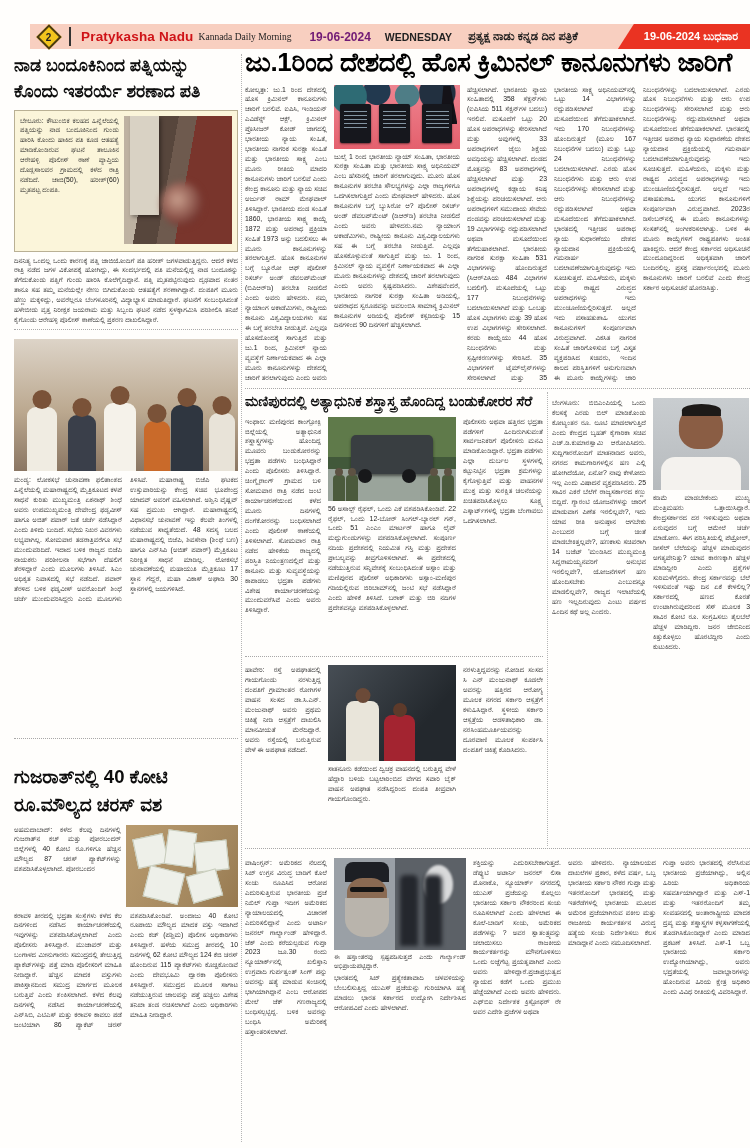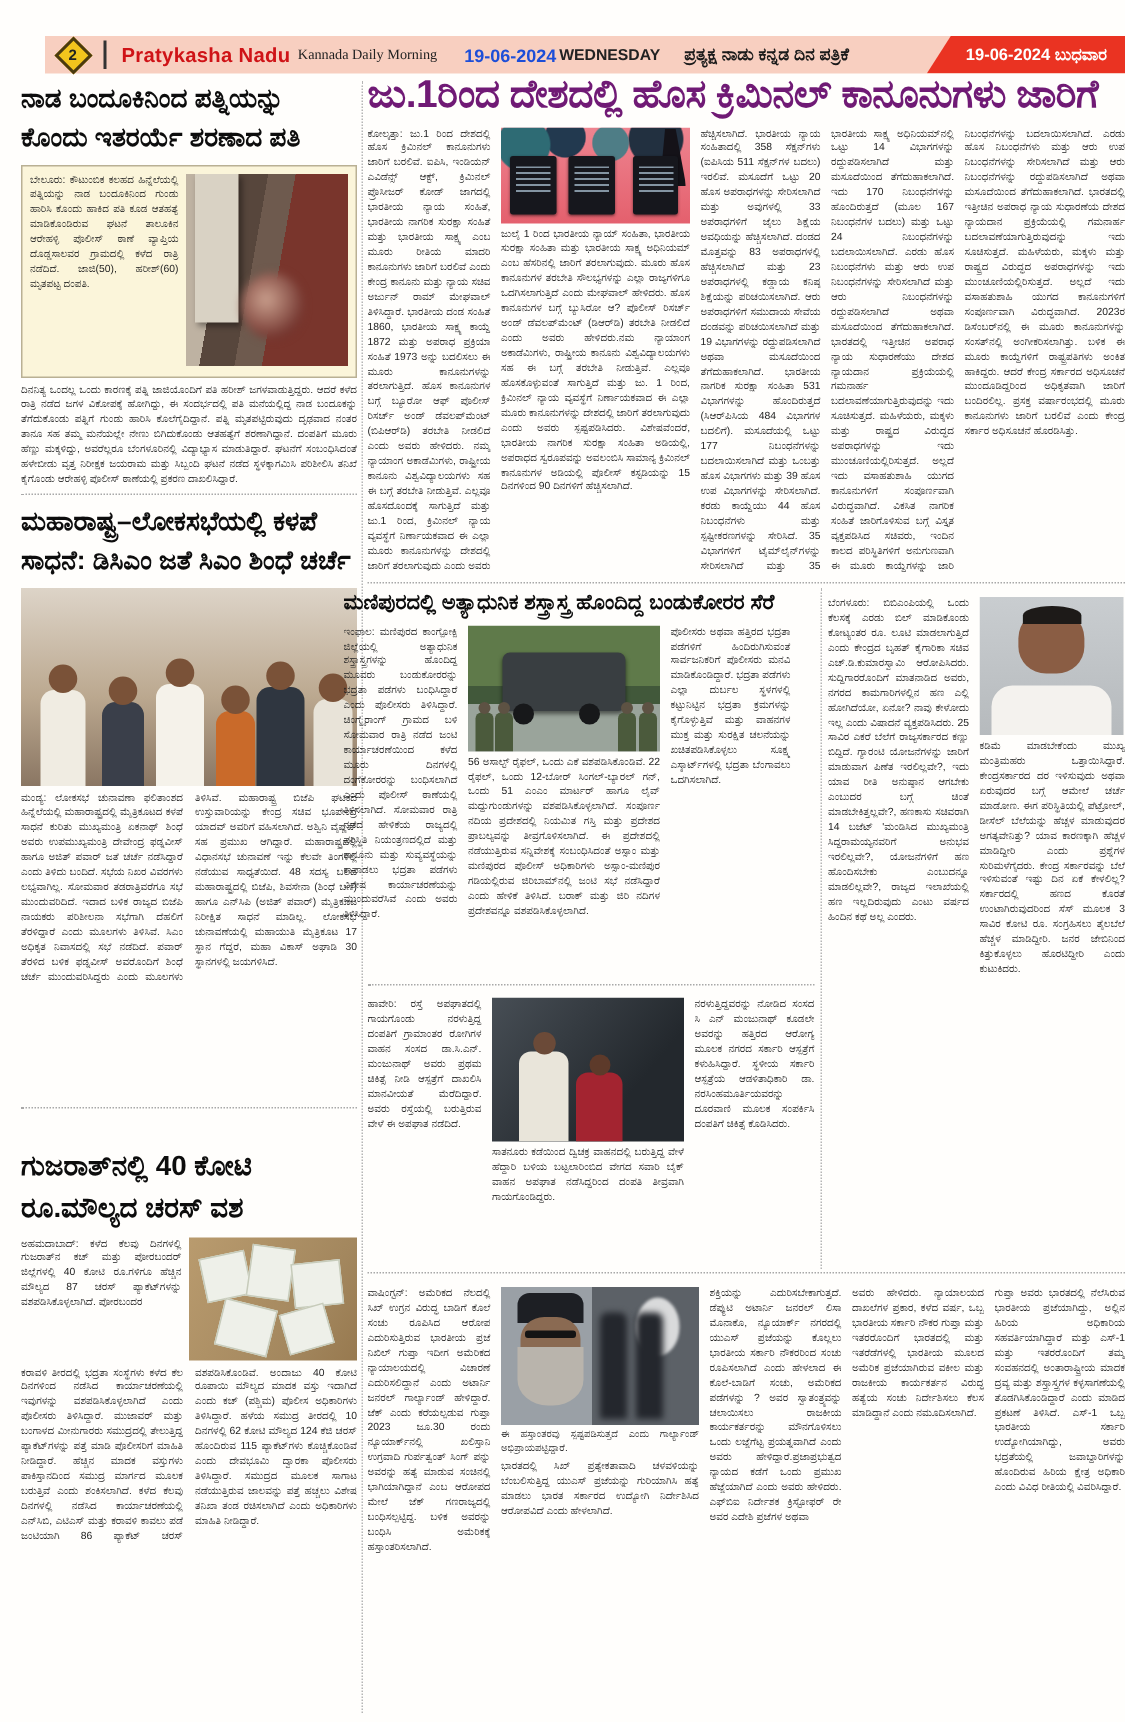--- a/index.html
+++ b/index.html
@@ -9,31 +9,31 @@
 
   
   .band{position:absolute;left:30px;top:24px;right:0;height:25px;background:#f8cfc0;
         display:flex;align-items:center;}
   .diamond{width:14px;height:14px;background:#f2c51d;border:2px solid #4a3a10;
            transform:rotate(45deg);margin:0 11px 0 10px;display:flex;align-items:center;justify-content:center;flex:0 0 auto;}
   .diamond span{transform:rotate(-45deg);font-size:10px;font-weight:bold;color:#222;}
   .band-div{width:2px;height:19px;background:#333;margin-right:10px;flex:0 0 auto;}
   .masthead{color:#cf1317;font-weight:bold;font-size:13.5px;letter-spacing:.2px;margin-right:5px;white-space:nowrap;}
   .masthead-sub{color:#222;font-size:9.5px;margin-right:18px;white-space:nowrap;font-family:Liberation Serif, serif;}
-  .band-date{color:#1d4ed8;font-weight:bold;font-size:12px;margin-right:2px;white-space:nowrap;text-align:center;}
+  .band-date{color:#701a75;font-weight:bold;font-size:12px;margin-right:14px;white-space:nowrap;text-align:center;}
   .band-day{color:#222;font-size:10.5px;font-weight:bold;margin-right:16px;white-space:nowrap;}
   .band-kn{color:#1a1a1a;font-size:11.5px;font-weight:bold;white-space:nowrap;}
   .ribbon{margin-left:auto;height:100%;background:#ea3322;color:#fff;font-weight:bold;
           font-size:11px;display:flex;align-items:center;padding:0 12px 0 26px;
           clip-path:polygon(16px 0,100% 0,100% 100%,0 100%);white-space:nowrap;}
 
   
   .art{position:absolute;overflow:hidden;}
   .hl2{font-size:17.5px;font-weight:bold;color:#0d0d0d;line-height:1.5;margin:0;}
-  .hl-big{font-size:26px;font-weight:bold;color:#701a75;line-height:1.25;margin:0;letter-spacing:-.3px;white-space:nowrap;}
+  .hl-big{font-size:26px;font-weight:bold;color:#000000;line-height:1.25;margin:0;letter-spacing:-.3px;white-space:nowrap;}
   .hl3{font-size:14px;font-weight:bold;color:#0d0d0d;line-height:1.4;margin:0;white-space:nowrap;}
   .hl4{font-size:15.5px;font-weight:bold;color:#0d0d0d;line-height:1.55;margin:0;}
   .hl-us{font-size:19.5px;font-weight:bold;color:#0d0d0d;line-height:1.55;margin:0;text-align:center;}
   .body-txt{font-size:6.9px;line-height:1.44;text-align:justify;color:#232323;margin:0;word-break:break-word;}
   .cols{display:flex;gap:7px;}
   .col{overflow:hidden;}
   .c2{column-count:2;column-gap:8px;}
   .ph{position:relative;overflow:hidden;background:#999;flex:0 0 auto;}
   .cap{font-size:6.6px;line-height:1.35;color:#222;text-align:justify;margin:3px 0 2px;}
   .cream{background:#fbf5da;border:1px solid #b9b094;padding:5px;display:flex;gap:5px;}
@@ -150,33 +150,32 @@
       <div class="col" style="flex:0 0 82px;">
           <p class="body-txt">ಭಾರತೀಯ ಸಾಕ್ಷ್ಯ ಅಧಿನಿಯಮ್‌ನಲ್ಲಿ ಒಟ್ಟು 14 ವಿಭಾಗಗಳನ್ನು ರದ್ದುಪಡಿಸಲಾಗಿದೆ ಮತ್ತು ಮಸೂದೆಯಿಂದ ತೆಗೆದುಹಾಕಲಾಗಿದೆ. ಇದು 170 ನಿಬಂಧನೆಗಳನ್ನು ಹೊಂದಿರುತ್ತದೆ (ಮೂಲ 167 ನಿಬಂಧನೆಗಳ ಬದಲು) ಮತ್ತು ಒಟ್ಟು 24 ನಿಬಂಧನೆಗಳನ್ನು ಬದಲಾಯಿಸಲಾಗಿದೆ. ಎರಡು ಹೊಸ ನಿಬಂಧನೆಗಳು ಮತ್ತು ಆರು ಉಪ ನಿಬಂಧನೆಗಳನ್ನು ಸೇರಿಸಲಾಗಿದೆ ಮತ್ತು ಆರು ನಿಬಂಧನೆಗಳನ್ನು ರದ್ದುಪಡಿಸಲಾಗಿದೆ ಅಥವಾ ಮಸೂದೆಯಿಂದ ತೆಗೆದುಹಾಕಲಾಗಿದೆ. ಭಾರತದಲ್ಲಿ ಇತ್ತೀಚಿನ ಅಪರಾಧ ನ್ಯಾಯ ಸುಧಾರಣೆಯು ದೇಶದ ನ್ಯಾಯದಾನ ಪ್ರಕ್ರಿಯೆಯಲ್ಲಿ ಗಮನಾರ್ಹ ಬದಲಾವಣೆಯಾಗುತ್ತಿರುವುದನ್ನು ಇದು ಸೂಚಿಸುತ್ತದೆ. ಮಹಿಳೆಯರು, ಮಕ್ಕಳು ಮತ್ತು ರಾಷ್ಟ್ರದ ವಿರುದ್ಧದ ಅಪರಾಧಗಳನ್ನು ಇದು ಮುಂಚೂಣಿಯಲ್ಲಿರಿಸುತ್ತದೆ. ಅಲ್ಲದೆ ಇದು ವಸಾಹತುಶಾಹಿ ಯುಗದ ಕಾನೂನುಗಳಿಗೆ ಸಂಪೂರ್ಣವಾಗಿ ವಿರುದ್ಧವಾಗಿದೆ. ವಿಕಸಿತ ನಾಗರಿಕ ಸಂಹಿತೆ ಜಾರಿಗೊಳಿಸುವ ಬಗ್ಗೆ ವಿಸ್ತೃತ ವ್ಯಕ್ತಪಡಿಸಿದ ಸಚಿವರು, ಇಂದಿನ ಕಾಲದ ಪರಿಸ್ಥಿತಿಗಳಿಗೆ ಅನುಗುಣವಾಗಿ ಈ ಮೂರು ಕಾಯ್ದೆಗಳನ್ನು ಜಾರಿ ಮಾಡಲಾಗುತ್ತಿದೆ. ಈಗಾಗಲೇ ಬಿಸಿಆರ್‌ಡಿ, ಜ್ಯುಡಿಷಿಯಲ್ ಅಕಾಡೆಮಿಗಳು, ಕಾನೂನು ವಿಶ್ವವಿದ್ಯಾಲಯಗಳು ಅಧಿಕಾರಿಗಳಿಗೆ ತರಬೇತಿ ನೀಡುತ್ತಿವೆ ಎಂದು ವಿವರಿಸಿದ್ದಾರೆ.</p>
         </div>
       <div class="col" style="flex:1;">
           <p class="body-txt">ನಿಬಂಧನೆಗಳನ್ನು ಬದಲಾಯಿಸಲಾಗಿದೆ. ಎರಡು ಹೊಸ ನಿಬಂಧನೆಗಳು ಮತ್ತು ಆರು ಉಪ ನಿಬಂಧನೆಗಳನ್ನು ಸೇರಿಸಲಾಗಿದೆ ಮತ್ತು ಆರು ನಿಬಂಧನೆಗಳನ್ನು ರದ್ದುಪಡಿಸಲಾಗಿದೆ ಅಥವಾ ಮಸೂದೆಯಿಂದ ತೆಗೆದುಹಾಕಲಾಗಿದೆ. ಭಾರತದಲ್ಲಿ ಇತ್ತೀಚಿನ ಅಪರಾಧ ನ್ಯಾಯ ಸುಧಾರಣೆಯ ದೇಶದ ನ್ಯಾಯದಾನ ಪ್ರಕ್ರಿಯೆಯಲ್ಲಿ ಗಮನಾರ್ಹ ಬದಲಾವಣೆಯಾಗುತ್ತಿರುವುದನ್ನು ಇದು ಸೂಚಿಸುತ್ತದೆ. ಮಹಿಳೆಯರು, ಮಕ್ಕಳು ಮತ್ತು ರಾಷ್ಟ್ರದ ವಿರುದ್ಧದ ಅಪರಾಧಗಳನ್ನು ಇದು ಮುಂಚೂಣಿಯಲ್ಲಿರಿಸುತ್ತದೆ. ಅಲ್ಲದೆ ಇದು ವಸಾಹತುಶಾಹಿ ಯುಗದ ಕಾನೂನುಗಳಿಗೆ ಸಂಪೂರ್ಣವಾಗಿ ವಿರುದ್ಧವಾಗಿದೆ. 2023ರ ಡಿಸೆಂಬರ್‌ನಲ್ಲಿ ಈ ಮೂರು ಕಾನೂನುಗಳನ್ನು ಸಂಸತ್‌ನಲ್ಲಿ ಅಂಗೀಕರಿಸಲಾಗಿತ್ತು. ಬಳಿಕ ಈ ಮೂರು ಕಾಯ್ದೆಗಳಿಗೆ ರಾಷ್ಟ್ರಪತಿಗಳು ಅಂಕಿತ ಹಾಕಿದ್ದರು. ಆದರೆ ಕೇಂದ್ರ ಸರ್ಕಾರದ ಅಧಿಸೂಚನೆ ಮುಂದೂಡಿದ್ದರಿಂದ ಅಧಿಕೃತವಾಗಿ ಜಾರಿಗೆ ಬಂದಿರಲಿಲ್ಲ. ಪ್ರಸಕ್ತ ವರ್ಷಾರಂಭದಲ್ಲಿ ಮೂರು ಕಾನೂನುಗಳು ಜಾರಿಗೆ ಬರಲಿವೆ ಎಂದು ಕೇಂದ್ರ ಸರ್ಕಾರ ಅಧಿಸೂಚನೆ ಹೊರಡಿಸಿತ್ತು.</p>
         </div>
     </div>
   </div>
 
   <div class="art" style="left:14px;top:334px;width:224px;height:402px;">
-    <h2 class="hl2">ಮಹಾರಾಷ್ಟ್ರ–ಲೋಕಸಭೆಯಲ್ಲಿ ಕಳಪೆ ಸಾಧನೆ: ಡಿಸಿಎಂ ಜತೆ ಸಿಎಂ ಶಿಂಧೆ ಚರ್ಚೆ</h2>
     <div class="ph ph-tea" style="width:224px;height:132px;margin-top:5px;">
       <div class="fig" style="left:6%;width:30px;height:64px;background:#f0ece2;"></div>
       <div class="fig" style="left:24%;width:28px;height:56px;background:#3a3f4a;"></div>
       <div class="fig" style="left:40%;width:32px;height:68px;background:#f5f2ea;"></div>
       <div class="fig" style="left:58%;width:26px;height:50px;background:#c96a2a;"></div>
       <div class="fig" style="left:70%;width:32px;height:66px;background:#2f3640;"></div>
       <div class="fig" style="left:87%;width:26px;height:58px;background:#e8e3d8;"></div>
     </div>
     <p class="body-txt c2" style="margin-top:4px;height:205px;overflow:hidden;">ಮಂಡ್ಯ: ಲೋಕಸಭೆ ಚುನಾವಣಾ ಫಲಿತಾಂಶದ ಹಿನ್ನೆಲೆಯಲ್ಲಿ ಮಹಾರಾಷ್ಟ್ರದಲ್ಲಿ ಮೈತ್ರಿಕೂಟದ ಕಳಪೆ ಸಾಧನೆ ಕುರಿತು ಮುಖ್ಯಮಂತ್ರಿ ಏಕನಾಥ್ ಶಿಂಧೆ ಅವರು ಉಪಮುಖ್ಯಮಂತ್ರಿ ದೇವೇಂದ್ರ ಫಡ್ನವೀಸ್ ಹಾಗೂ ಅಜಿತ್ ಪವಾರ್ ಜತೆ ಚರ್ಚೆ ನಡೆಸಿದ್ದಾರೆ ಎಂದು ತಿಳಿದು ಬಂದಿದೆ. ಸಭೆಯ ನಿಖರ ವಿವರಗಳು ಲಭ್ಯವಾಗಿಲ್ಲ. ಸೋಮವಾರ ತಡರಾತ್ರಿವರೆಗೂ ಸಭೆ ಮುಂದುವರಿದಿದೆ. ಇದಾದ ಬಳಿಕ ರಾಜ್ಯದ ಬಿಜೆಪಿ ನಾಯಕರು ಪರಿಶೀಲನಾ ಸಭೆಗಾಗಿ ದೆಹಲಿಗೆ ತೆರಳಿದ್ದಾರೆ ಎಂದು ಮೂಲಗಳು ತಿಳಿಸಿವೆ. ಸಿಎಂ ಅಧಿಕೃತ ನಿವಾಸದಲ್ಲಿ ಸಭೆ ನಡೆದಿದೆ. ಪವಾರ್ ತೆರಳಿದ ಬಳಿಕ ಫಡ್ನವೀಸ್ ಅವರೊಂದಿಗೆ ಶಿಂಧೆ ಚರ್ಚೆ ಮುಂದುವರಿಸಿದ್ದರು ಎಂದು ಮೂಲಗಳು ತಿಳಿಸಿವೆ. ಮಹಾರಾಷ್ಟ್ರ ಬಿಜೆಪಿ ಘಟಕದ ಉಸ್ತುವಾರಿಯನ್ನು ಕೇಂದ್ರ ಸಚಿವ ಭೂಪೇಂದ್ರ ಯಾದವ್ ಅವರಿಗೆ ವಹಿಸಲಾಗಿದೆ. ಅಶ್ವಿನಿ ವೈಷ್ಣವ್ ಸಹ ಪ್ರಮುಖ ಆಗಿದ್ದಾರೆ. ಮಹಾರಾಷ್ಟ್ರದಲ್ಲಿ ವಿಧಾನಸಭೆ ಚುನಾವಣೆ ಇನ್ನು ಕೆಲವೇ ತಿಂಗಳಲ್ಲಿ ನಡೆಯುವ ಸಾಧ್ಯತೆಯಿದೆ. 48 ಸದಸ್ಯ ಬಲದ ಮಹಾರಾಷ್ಟ್ರದಲ್ಲಿ ಬಿಜೆಪಿ, ಶಿವಸೇನಾ (ಶಿಂಧೆ ಬಣ) ಹಾಗೂ ಎನ್‌ಸಿಪಿ (ಅಜಿತ್ ಪವಾರ್) ಮೈತ್ರಿಕೂಟ ನಿರೀಕ್ಷಿತ ಸಾಧನೆ ಮಾಡಿಲ್ಲ. ಲೋಕಸಭೆ ಚುನಾವಣೆಯಲ್ಲಿ ಮಹಾಯುತಿ ಮೈತ್ರಿಕೂಟ 17 ಸ್ಥಾನ ಗೆದ್ದರೆ, ಮಹಾ ವಿಕಾಸ್ ಅಘಾಡಿ 30 ಸ್ಥಾನಗಳಲ್ಲಿ ಜಯಗಳಿಸಿದೆ.</p>
   </div>
 
-  <div class="art" style="left:229px;top:392px;width:298px;height:260px;">
+  <div class="art" style="left:245px;top:392px;width:298px;height:260px;">
     <h3 class="hl3">ಮಣಿಪುರದಲ್ಲಿ ಅತ್ಯಾಧುನಿಕ ಶಸ್ತ್ರಾಸ್ತ್ರ ಹೊಂದಿದ್ದ ಬಂಡುಕೋರರ ಸೆರೆ</h3>
     <div class="cols" style="margin-top:5px;height:232px;">
       <div class="col" style="flex:0 0 76px;">
           <p class="body-txt">ಇಂಫಾಲ: ಮಣಿಪುರದ ಕಾಂಗ್ಪೋಕ್ಪಿ ಜಿಲ್ಲೆಯಲ್ಲಿ ಅತ್ಯಾಧುನಿಕ ಶಸ್ತ್ರಾಸ್ತ್ರಗಳನ್ನು ಹೊಂದಿದ್ದ ಮೂವರು ಬಂಡುಕೋರರನ್ನು ಭದ್ರತಾ ಪಡೆಗಳು ಬಂಧಿಸಿದ್ದಾರೆ ಎಂದು ಪೊಲೀಸರು ತಿಳಿಸಿದ್ದಾರೆ. ಚಿಂಗ್ಮೈರಾಂಗ್ ಗ್ರಾಮದ ಬಳಿ ಸೋಮವಾರ ರಾತ್ರಿ ನಡೆದ ಜಂಟಿ ಕಾರ್ಯಾಚರಣೆಯಿಂದ ಕಳೆದ ಮೂರು ದಿನಗಳಲ್ಲಿ ದಂಗೆಕೋರರನ್ನು ಬಂಧಿಸಲಾಗಿದೆ ಎಂದು ಪೊಲೀಸ್ ಠಾಣೆಯಲ್ಲಿ ತಿಳಿಸಲಾಗಿದೆ. ಸೋಮವಾರ ರಾತ್ರಿ ನಡೆದ ಹೇಳಿಕೆಯ ರಾಜ್ಯದಲ್ಲಿ ಪರಿಸ್ಥಿತಿ ನಿಯಂತ್ರಣದಲ್ಲಿದೆ ಮತ್ತು ಕಾನೂನು ಮತ್ತು ಸುವ್ಯವಸ್ಥೆಯನ್ನು ಕಾಪಾಡಲು ಭದ್ರತಾ ಪಡೆಗಳು ವಿಶೇಷ ಕಾರ್ಯಾಚರಣೆಯನ್ನು ಮುಂದುವರೆಸಿವೆ ಎಂದು ಅವರು ತಿಳಿಸಿದ್ದಾರೆ.</p>
         </div>
       <div class="col" style="flex:0 0 128px;">
         <div class="ph ph-vehicle" style="width:128px;height:84px;">
           <div class="veh"></div>
           <div class="sold" style="left:4%;"></div>
           <div class="sold" style="left:14%;"></div>

